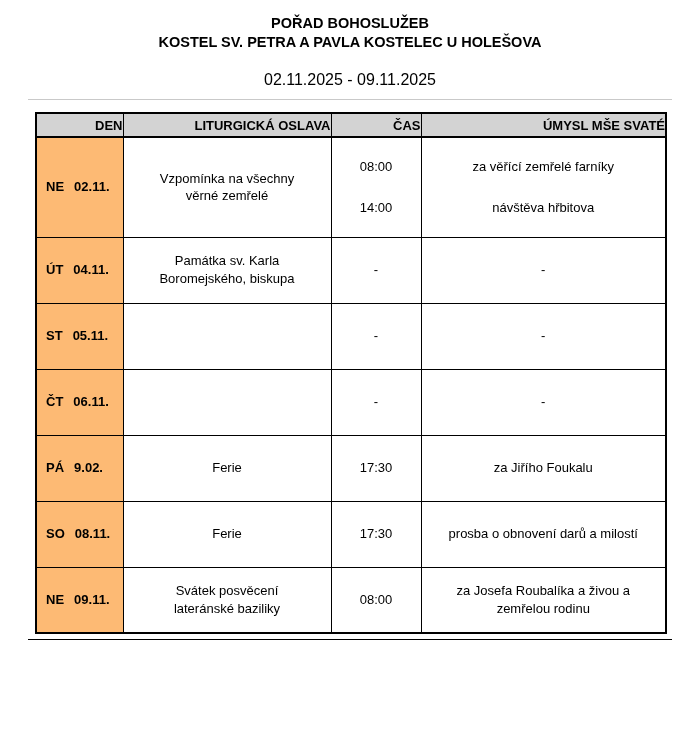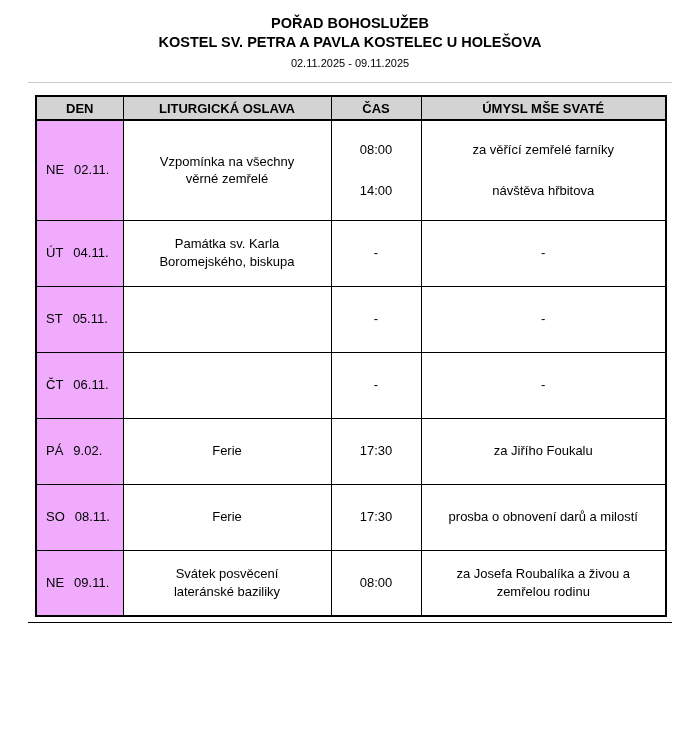--- a/index.html
+++ b/index.html
@@ -14,23 +14,23 @@
     min-height: 756px;
     padding: 14px 30px 10px 30px;
   }
   .titles { text-align: center; }
   .title, .subtitle {
     font-size: 14.5px;
     font-weight: bold;
     line-height: 19px;
   }
   .date-range {
-    font-size: 11px;
+    font-size: 16px;
     line-height: 18px;
-    margin-top: 2px;
+    margin-top: 19px;
   }
   .top-divider {
     border-top: 1px solid #c9c9c9;
     margin: 10px -2px 12px -2px;
   }
   table.schedule {
     border-collapse: collapse;
     table-layout: fixed;
     width: 630px;
     margin-left: 5px;
@@ -40,35 +40,35 @@
   col.c-osl { width: 208px; }
   col.c-cas { width: 90px; }
   col.c-umy { width: 245px; }
   th {
     background: #d3d3d3;
     border: 1px solid #000;
     border-bottom: 2px solid #000;
     font-size: 13px;
     font-weight: bold;
     height: 24px;
-    text-align: center;
+    text-align: right;
     vertical-align: middle;
   }
   td {
     border: 1px solid #000;
     font-size: 13px;
     text-align: center;
     vertical-align: middle;
     line-height: 1.35;
   }
   tbody tr { height: 66px; }
   tbody tr.tall { height: 100px; }
   .day-cell {
-    background: #f0abfc;
-    font-weight: normal;
+    background: #fdba74;
+    font-weight: bold;
     text-align: left;
     padding-left: 9px;
   }
   .day-abbr { display: inline-block; margin-right: 10px; }
   .celebration-cell { padding: 4px 24px; }
   .time-cell { padding: 14px 4px; margin-left: 28px; }
   .intention-cell { padding: 4px 13px; }
   .entry + .entry { margin-top: 24px; }
   .footer-section { margin-top: 5px; }
   .footer-rule {

